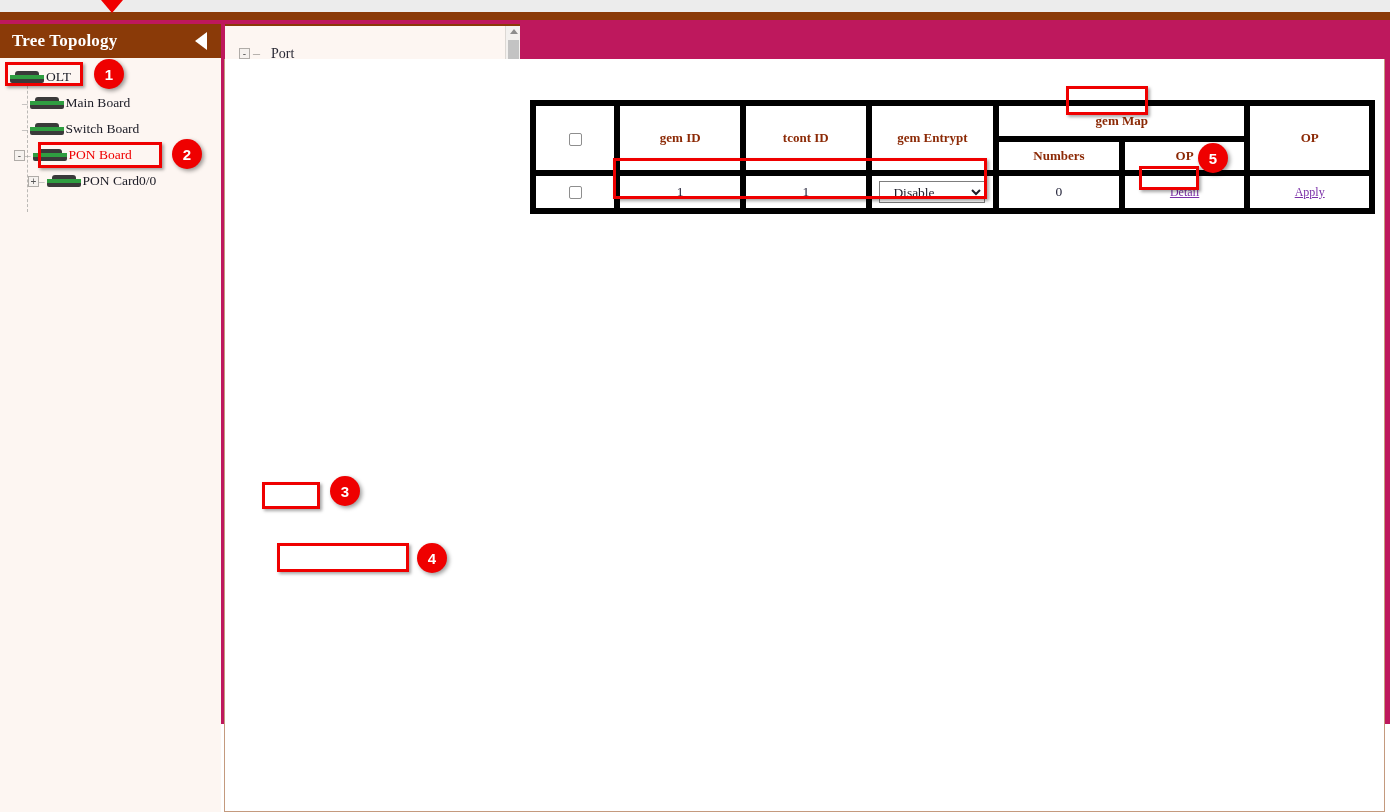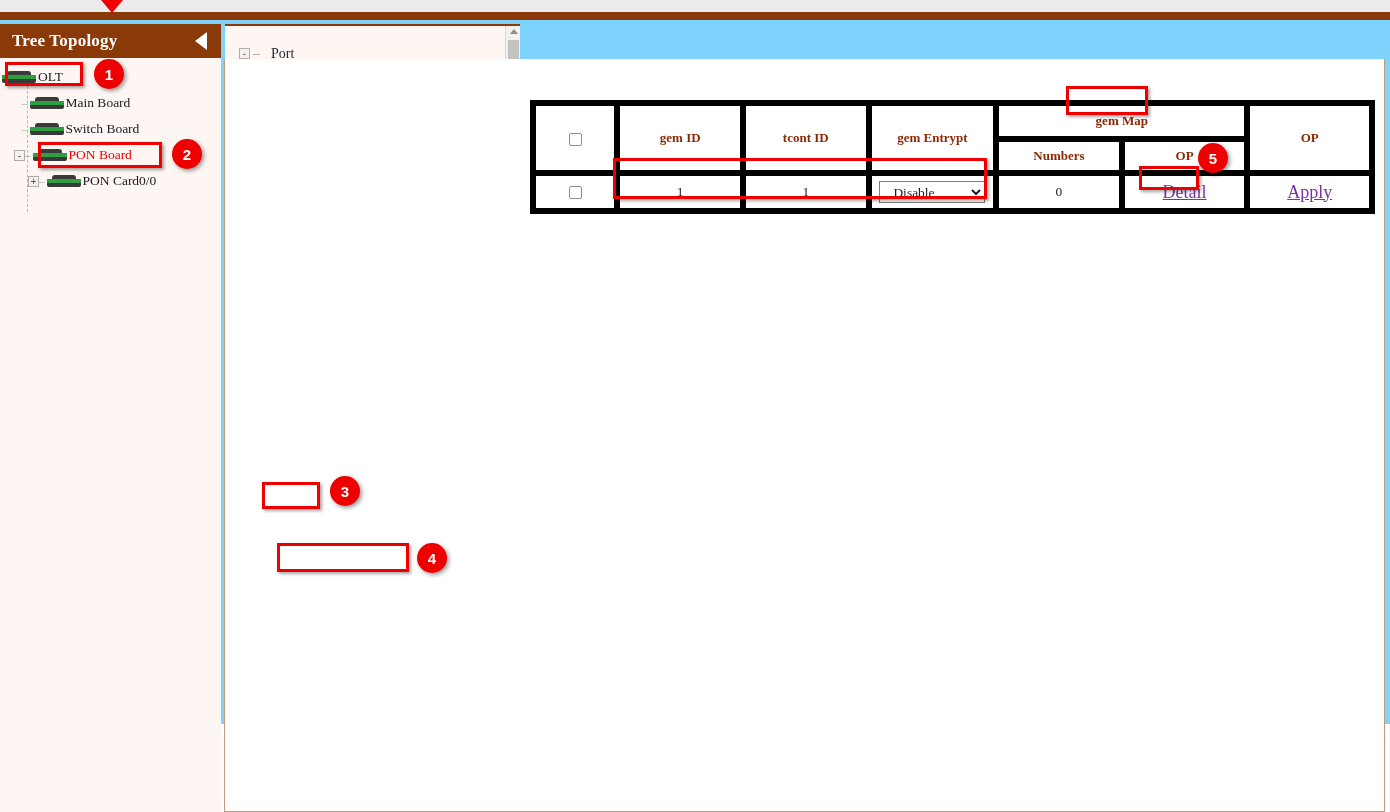--- a/index.html
+++ b/index.html
@@ -3,21 +3,21 @@
 <meta charset="utf-8">
 <style>
   * { box-sizing: border-box; }
   html, body {
     margin: 0; padding: 0;
     width: 1390px; height: 812px;
     background: #ffffff;
     font-family: "Liberation Serif", "DejaVu Serif", serif;
     overflow: hidden;
   }
-  #app { position: relative; width: 1390px; height: 724px; background:#7dd3fc; }
+  #app { position: relative; width: 1390px; height: 724px; background:#be185d; }
 
   
   .top-strip {
     position:absolute; left:0; top:0; width:1390px; height:12px;
     background:#ececec;
   }
   .top-bar {
     position:absolute; left:0; top:12px; width:1390px; height:8px;
     background:#8a3a08;
   }
@@ -114,21 +114,21 @@
   .tbl-wrap { position:absolute; left:305px; top:41px; width:845px; }
   table.dt { border-collapse:collapse; width:845px; table-layout:fixed; background:#fff; }
   table.dt th, table.dt td {
     border:6px solid #000000; text-align:center; vertical-align:middle;
     color:#8c2a06; font-size:13px; font-weight:bold;
     font-family:"Liberation Serif", serif;
   }
   table.dt th { height:28px; }
   table.dt td.row-cell { color:#24243a; font-weight:normal; height:38px; font-size:13.5px; }
   .chk { width:13px; height:13px; border:1px solid #8e8e8e; background:#fff; display:inline-block; border-radius:2px; vertical-align:middle; }
-  .lnk { color:#7b2fa8; text-decoration:underline; font-size:18px; cursor:pointer; font-weight:normal;text-align:center;}
+  .lnk { color:#7b2fa8; text-decoration:underline; font-size:12px; cursor:pointer; font-weight:normal;text-align:center;}
   select.sel {
     width:106px; height:22px; font-size:13.5px; padding:1px 9px;
     font-family:"Liberation Serif", serif; color:#1c1c28;
     border:1px solid #7d7d7d; background:#fff;
   }
 
   
   .btn-row { position:absolute; left:305px; top:162px; width:845px; display:flex; justify-content:center; gap:40px; }
   .btn {
     min-width:57px; height:22px; padding:0 12px;
@@ -167,21 +167,21 @@
 
   <div class="tree-panel">
     <div class="tree-header">
       <span class="tree-header-title">Tree Topology</span>
       <span class="collapse-arrow"></span>
     </div>
     <div class="tree-body">
 
       <div class="vline" style="left:27px; top:18px; height:136px;"></div>
 
-      <div class="tnode" style="">
+      <div class="tnode" style="padding-left:8px;">
         <span class="dev-icon">
             <i class="top"></i>
             <i class="mid"></i>
             <i class="bot"></i>
           </span>
         <span>OLT</span>
       </div>
 
       <div class="tnode" style="padding-left:22px;">
         <span class="stub">–</span>

